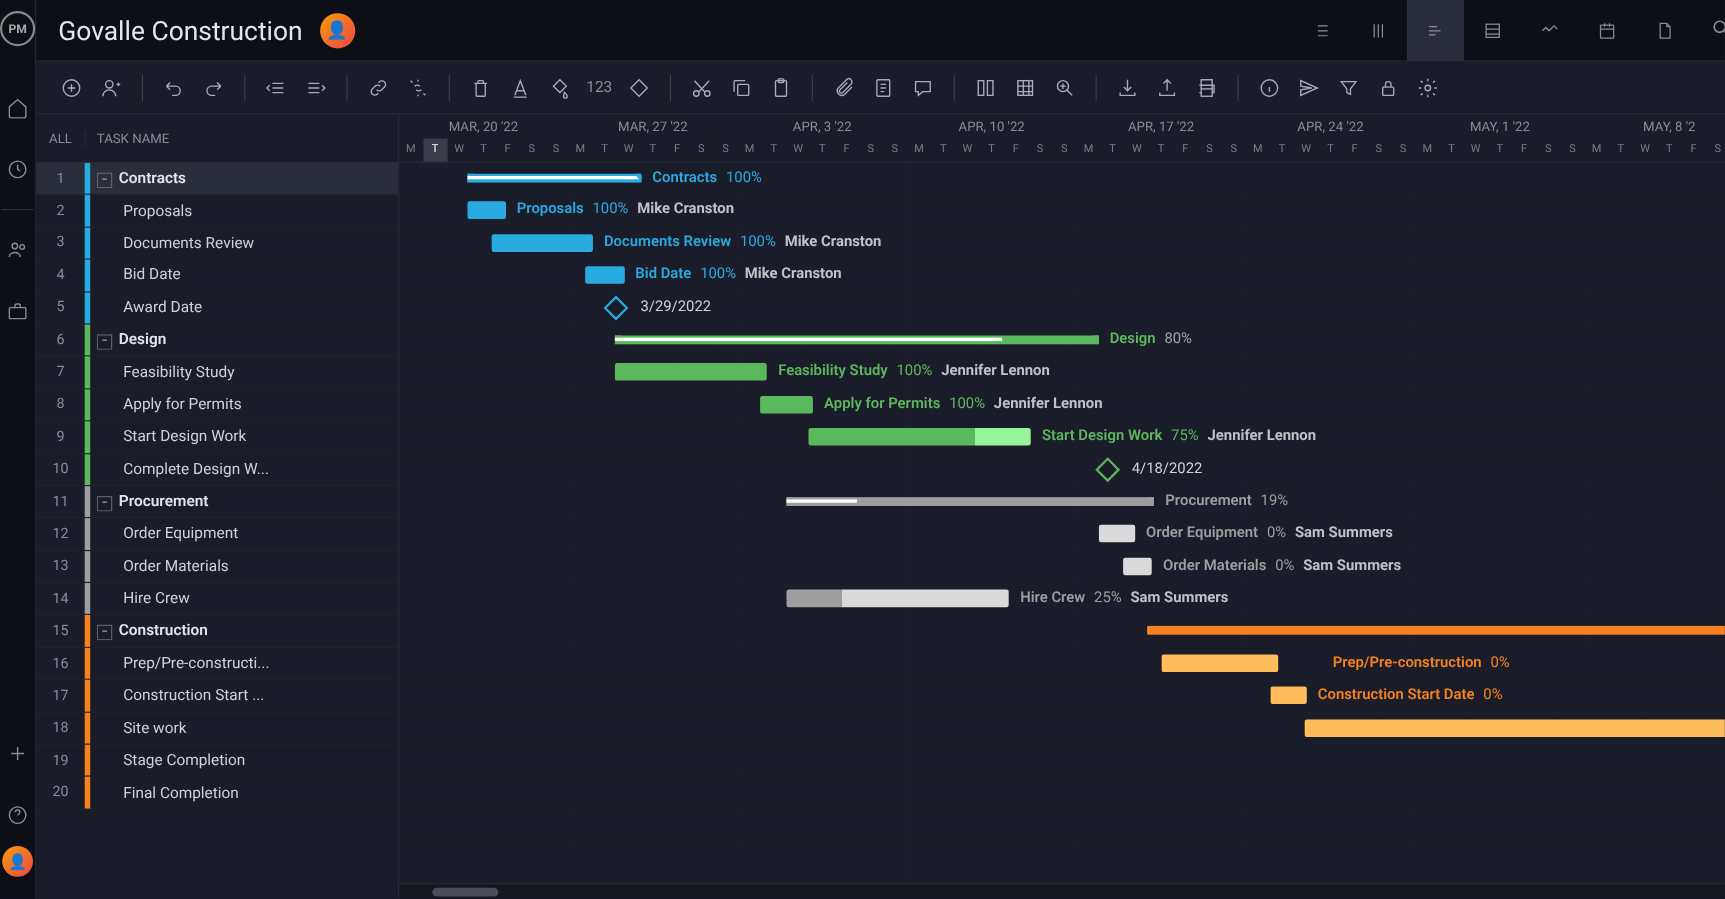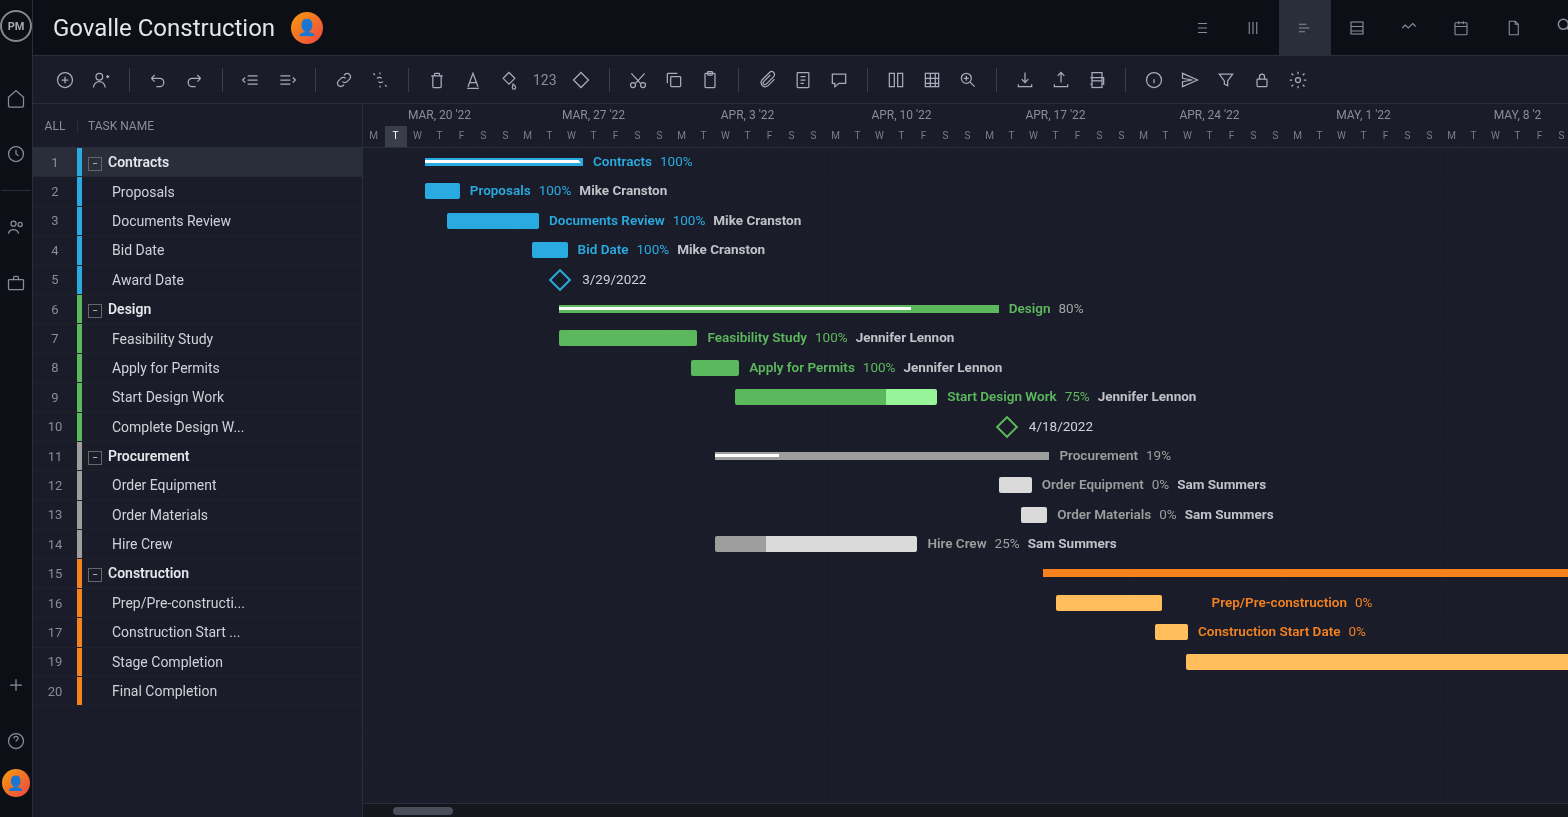--- a/index.html
+++ b/index.html
@@ -556,20 +556,25 @@
               <div class="row-num">16</div>
               <div class="row-color" style="background:#f5821f"></div>
               <div class="row-name"><span class="indent" style="width:24px"></span>Prep/Pre-constructi...</div>
             </div>
             <div class="task-row">
               <div class="row-num">17</div>
               <div class="row-color" style="background:#f5821f"></div>
               <div class="row-name"><span class="indent" style="width:24px"></span>Construction Start ...</div>
             </div>
             <div class="task-row">
+              <div class="row-num">18</div>
+              <div class="row-color" style="background:#f5821f"></div>
+              <div class="row-name"><span class="indent" style="width:24px"></span>Site work</div>
+            </div>
+            <div class="task-row">
               <div class="row-num">19</div>
               <div class="row-color" style="background:#f5821f"></div>
               <div class="row-name"><span class="indent" style="width:24px"></span>Stage Completion</div>
             </div>
             <div class="task-row">
               <div class="row-num">20</div>
               <div class="row-color" style="background:#f5821f"></div>
               <div class="row-name"><span class="indent" style="width:24px"></span>Final Completion</div>
             </div>
           </div>

